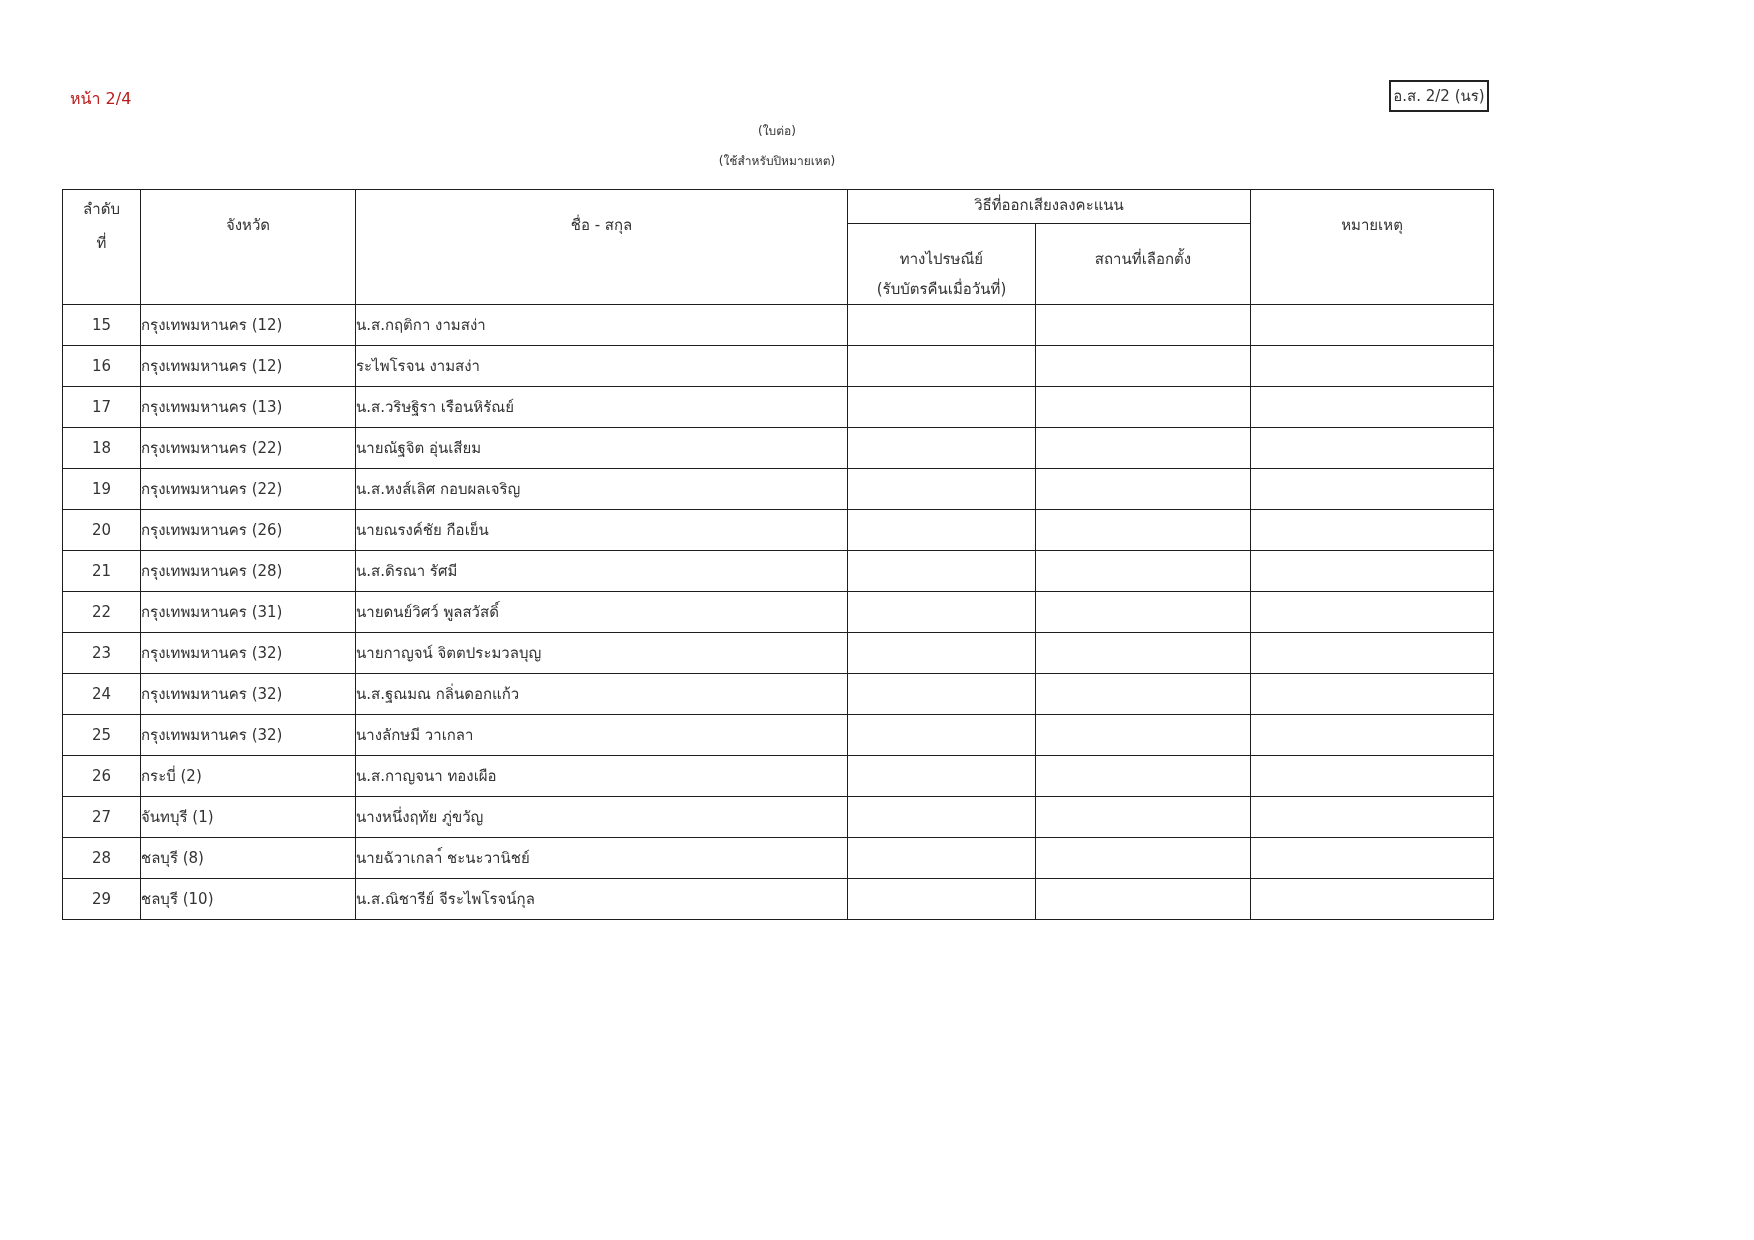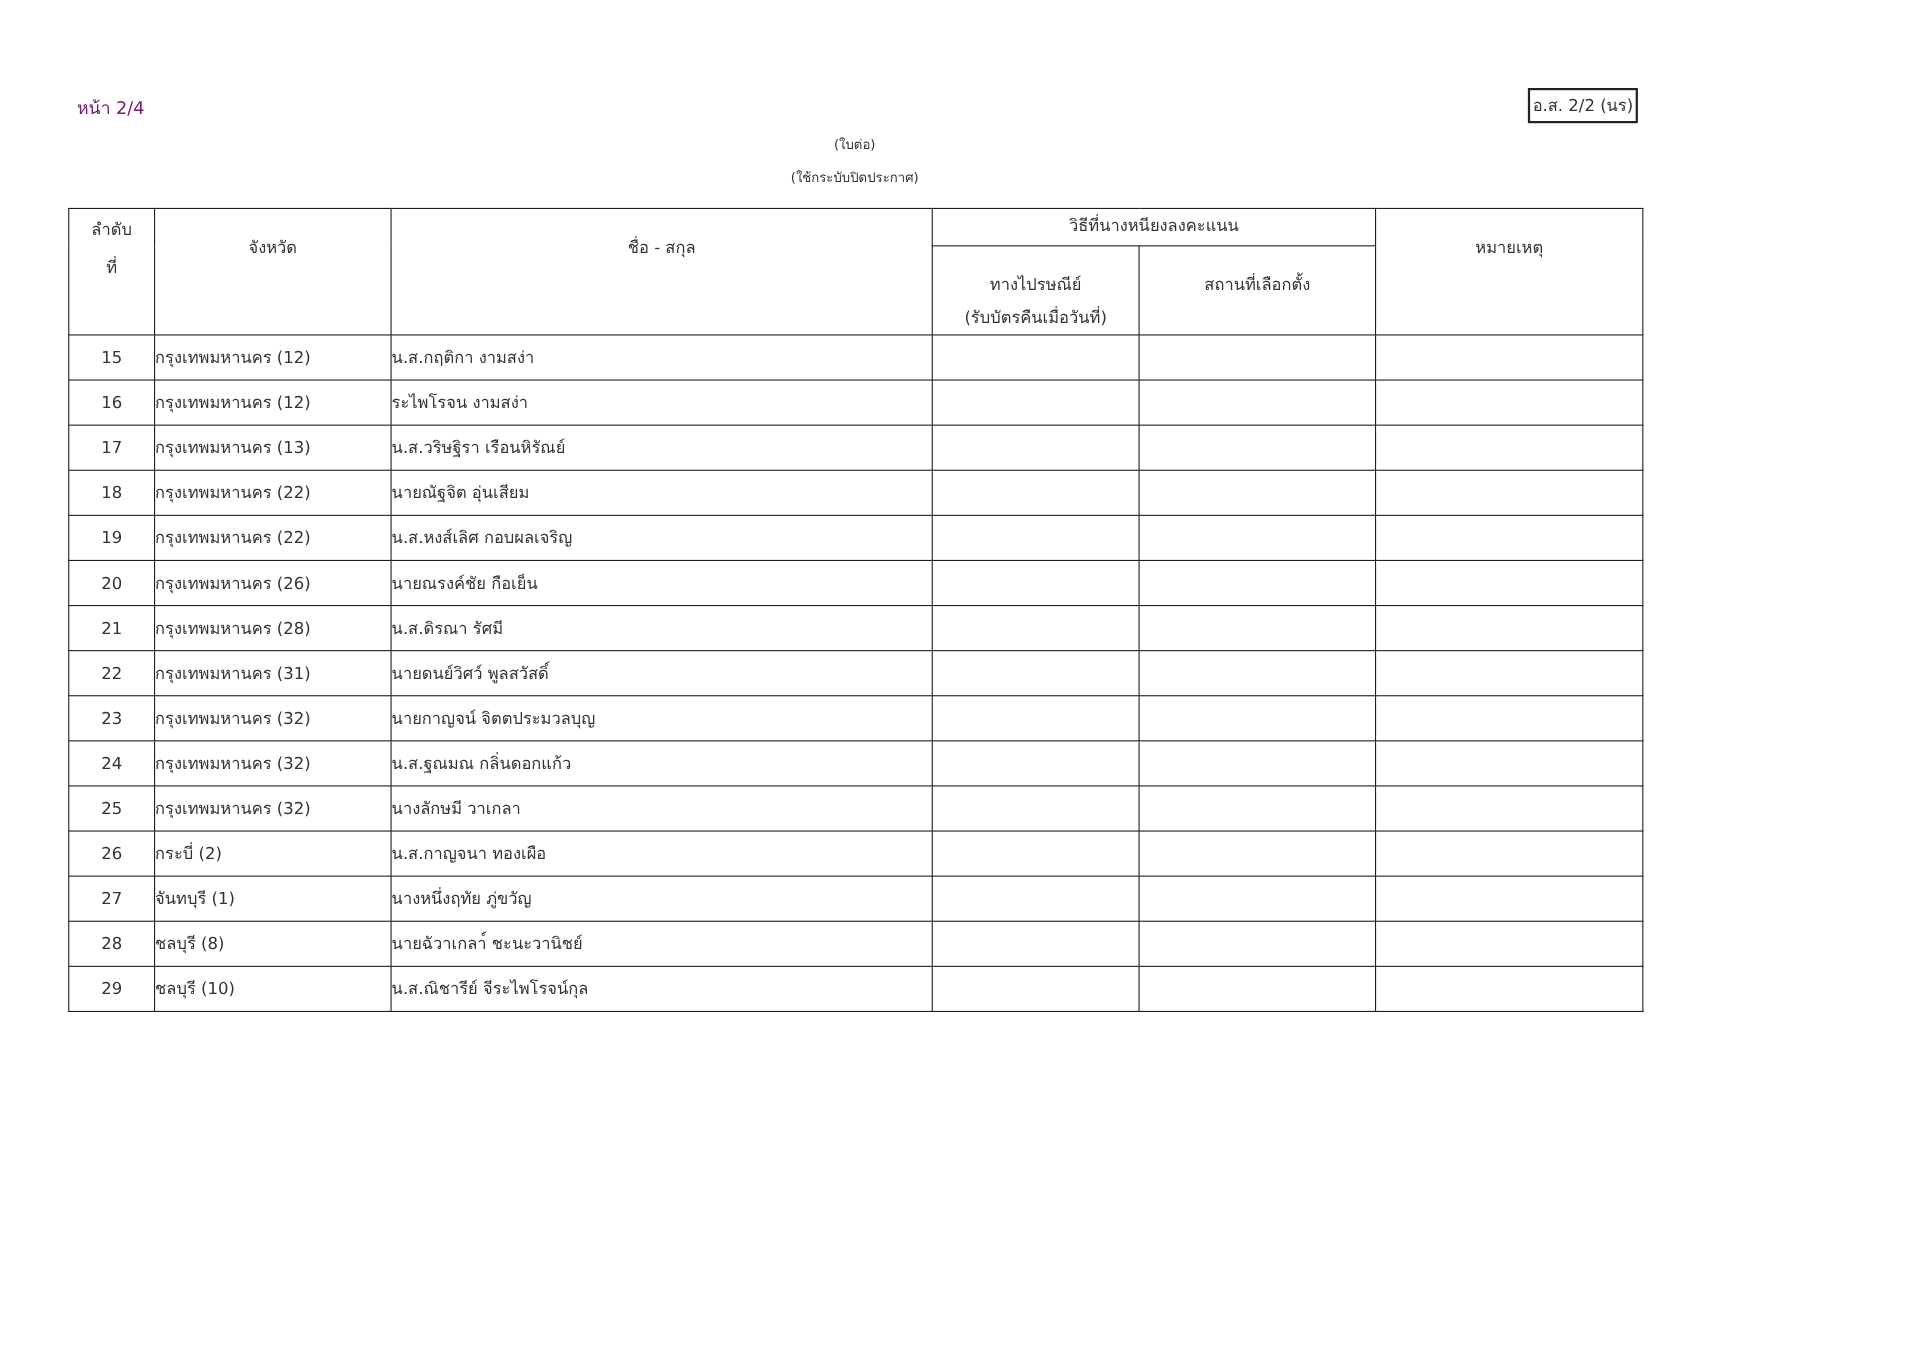--- a/index.html
+++ b/index.html
@@ -13,21 +13,21 @@
       position: relative;
       overflow: hidden;
       font-family: "DejaVu Sans", "Liberation Sans", sans-serif;
       color: #2b2b2b;
     }
     .page-number {
       position: absolute;
       left: 70px;
       top: 86px;
       font-size: 16px;
-      color: #701a75;
+      color: #b91c1c;
     }
     .form-code {
       position: absolute;
       left: 1389px;
       top: 80px;
       width: 100px;
       height: 32px;
       border: 2px solid #222;
       box-sizing: border-box;
       font-size: 15px;
@@ -101,21 +101,21 @@
 </head>
 <body>
 
 <div class="page-number">หน้า 2/4</div>
 
 <div class="form-code">
   <span>อ.ส. 2/2 (นร)</span>
 </div>
 
 <div class="subtitle line1">(ใบต่อ)</div>
-<div class="subtitle line2">(ใช้กระบับปิดประกาศ)</div>
+<div class="subtitle line2">(ใช้สำหรับปิหมายเหต)</div>
 
 <table class="roster">
   <colgroup>
     <col class="w-no">
     <col class="w-prov">
     <col class="w-name">
     <col class="w-post">
     <col class="w-site">
     <col class="w-note">
   </colgroup>
@@ -127,21 +127,21 @@
           <div>ที่</div>
         </div>
       </th>
       <th rowspan="2">
         <div class="h-sub-inner">จังหวัด</div>
       </th>
       <th rowspan="2">
         <div class="h-sub-inner">ชื่อ - สกุล</div>
       </th>
       <th colspan="2">
-        <div>วิธีที่นางหนียงลงคะแนน</div>
+        <div>วิธีที่ออกเสียงลงคะแนน</div>
       </th>
       <th rowspan="2">
         <div class="h-sub-inner">หมายเหตุ</div>
       </th>
     </tr>
     <tr class="h-sub">
       <th>
         <div class="h-sub-inner">
           <div>ทางไปรษณีย์</div>
           <div>(รับบัตรคืนเมื่อวันที่)</div>

